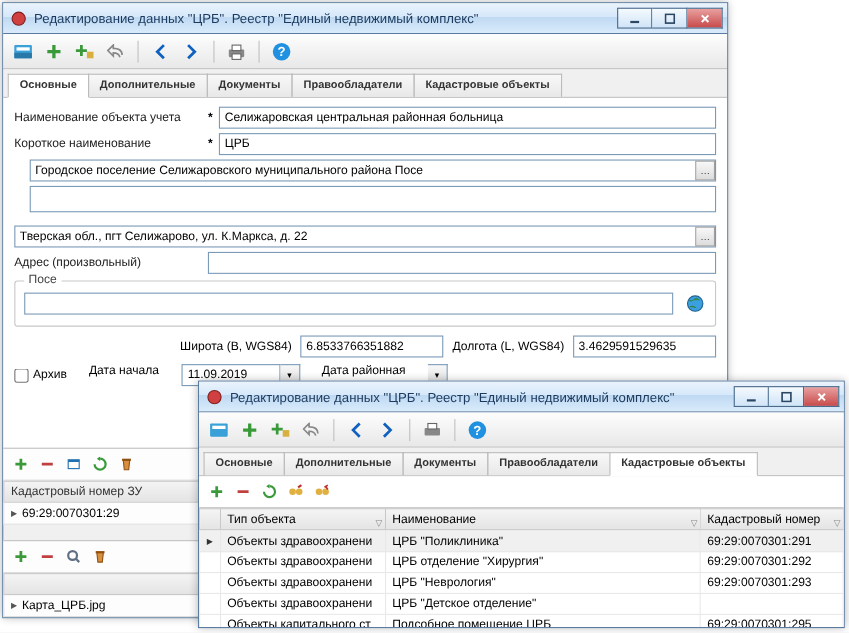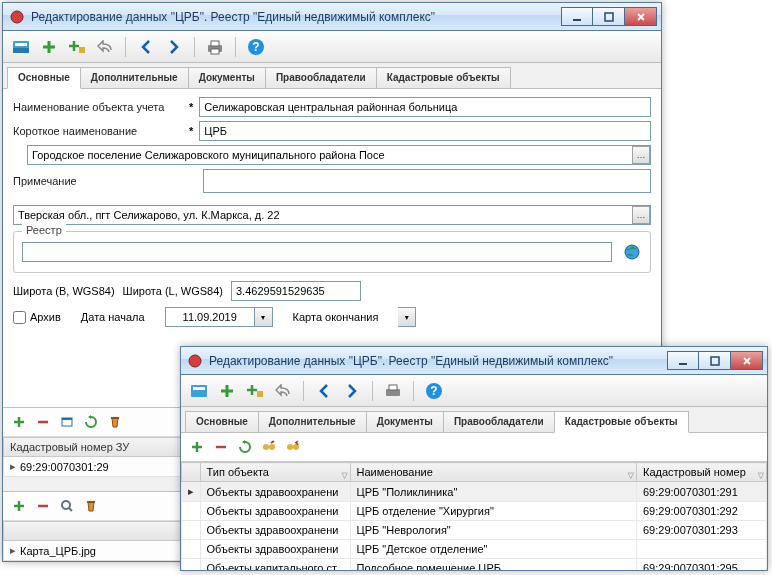--- a/index.html
+++ b/index.html
@@ -120,24 +120,24 @@
   border-radius: 3px;
   padding: 10px 8px 6px;
   margin: 6px 0 8px;
   position: relative;
 }
 .group-title {
   position: absolute; top: -8px; left: 8px;
   background: #fff; padding: 0 4px; color: #444;
 }
 .globe-btn { width:20px; height:20px; display:flex; align-items:center; justify-content:center; margin-left:4px; }
-.coord-row { display:flex; align-items:center; gap:8px; margin-top:0; }
+.coord-row { display:flex; align-items:center; gap:8px; margin-top:0;justify-content:flex-end; }
 .coord-row .text-input { flex:none; width: 130px; }
-.archive-row { display:flex; align-items:center; gap:20px; margin-top:6px; }
-.date-input { width: 90px; height:20px; border:1px solid #7a9ab8; padding:0 17px; font:inherit; }
+.archive-row { display:flex; gap:20px; margin-top:6px; }
+.date-input { width: 90px; height:20px; border:1px solid #7a9ab8; padding:0 5px; font:inherit; }
 .date-wrap { display:flex; }
 .date-btn { width:18px; height:20px; border:1px solid #7a9ab8; border-left:none; background:linear-gradient(#f8f8f8,#dcdcdc); display:flex; align-items:center; justify-content:center; font-size:8px; }
 .subpanel {
   border-top: 1px solid #c0c0c0;
   background: #fdfdfd;
 }
 .mini-toolbar { display:flex; padding:4px 6px; gap:4px; border-bottom:1px solid #dcdcdc; }
 .mini-toolbar .tb-btn { width:20px; height:20px; }
 .grid-header {
   background: linear-gradient(#f4f4f4,#e4e4e4);
@@ -265,64 +265,68 @@
       <input class="text-input" value="ЦРБ" style="">
     </div>
     <div class="form-row">
       <span style="width:8px"></span>
       <div class="field-wrap">
         <input class="text-input with-btn" value="Городское поселение Селижаровского муниципального района Посе" style="">
         <div class="field-btn">…</div>
       </div>
     </div>
     <div class="form-row">
-      <span class="form-label">Примечание</span>
       <span style="width:8px"></span>
       <input class="text-input" style="height: 24px;" value="">
     </div>
 
     <div style="height:8px"></div>
 
     <div class="form-row">
       <div class="field-wrap">
         <input class="text-input with-btn" value="Тверская обл., пгт Селижарово, ул. К.Маркса, д. 22" style="">
         <div class="field-btn">…</div>
       </div>
     </div>
+    <div class="form-row">
+      <span class="form-label">Адрес (произвольный)</span>
+      <input class="text-input" value="" style="">
+    </div>
 
     <div class="group-box">
-      <span class="group-title">Реестр</span>
+      <span class="group-title">Посе</span>
       <div class="form-row">
         <input class="text-input" style="">
         <div class="globe-btn">
           <svg width="18" height="18">
               <circle cx="9" cy="9" r="7" fill="#3aa0e0" stroke="#206090"></circle>
               <path d="M3 6 Q6 8 8 5 Q10 3 13 6 M4 12 Q7 10 10 13" stroke="#2a7030" fill="#3a9040" stroke-width="0.5"></path>
             </svg>
         </div>
       </div>
     </div>
 
     <div class="coord-row">
       <span>Широта (B, WGS84)</span>
-      <span>Широта (L, WGS84)</span>
+      <input class="text-input" value="6.8533766351882" style="">
+      <span>Долгота (L, WGS84)</span>
       <input class="text-input" value="3.4629591529635" style="">
     </div>
 
     <div class="archive-row">
       <label style="display:flex;align-items:center;gap:4px">
         <input type="checkbox" style="">
         <span>Архив</span>
       </label>
       <span>Дата начала</span>
       <div class="date-wrap">
         <input class="date-input" value="11.09.2019" style="">
         <div class="date-btn">▾</div>
       </div>
-      <span>Карта окончания</span>
+      <span>Дата районная</span>
       <div class="date-wrap">
         <div class="date-btn">▾</div>
       </div>
     </div>
   </div>
 
   <div class="subpanel">
     <div class="mini-toolbar">
       <div class="tb-btn">
           <svg width="14" height="14">

